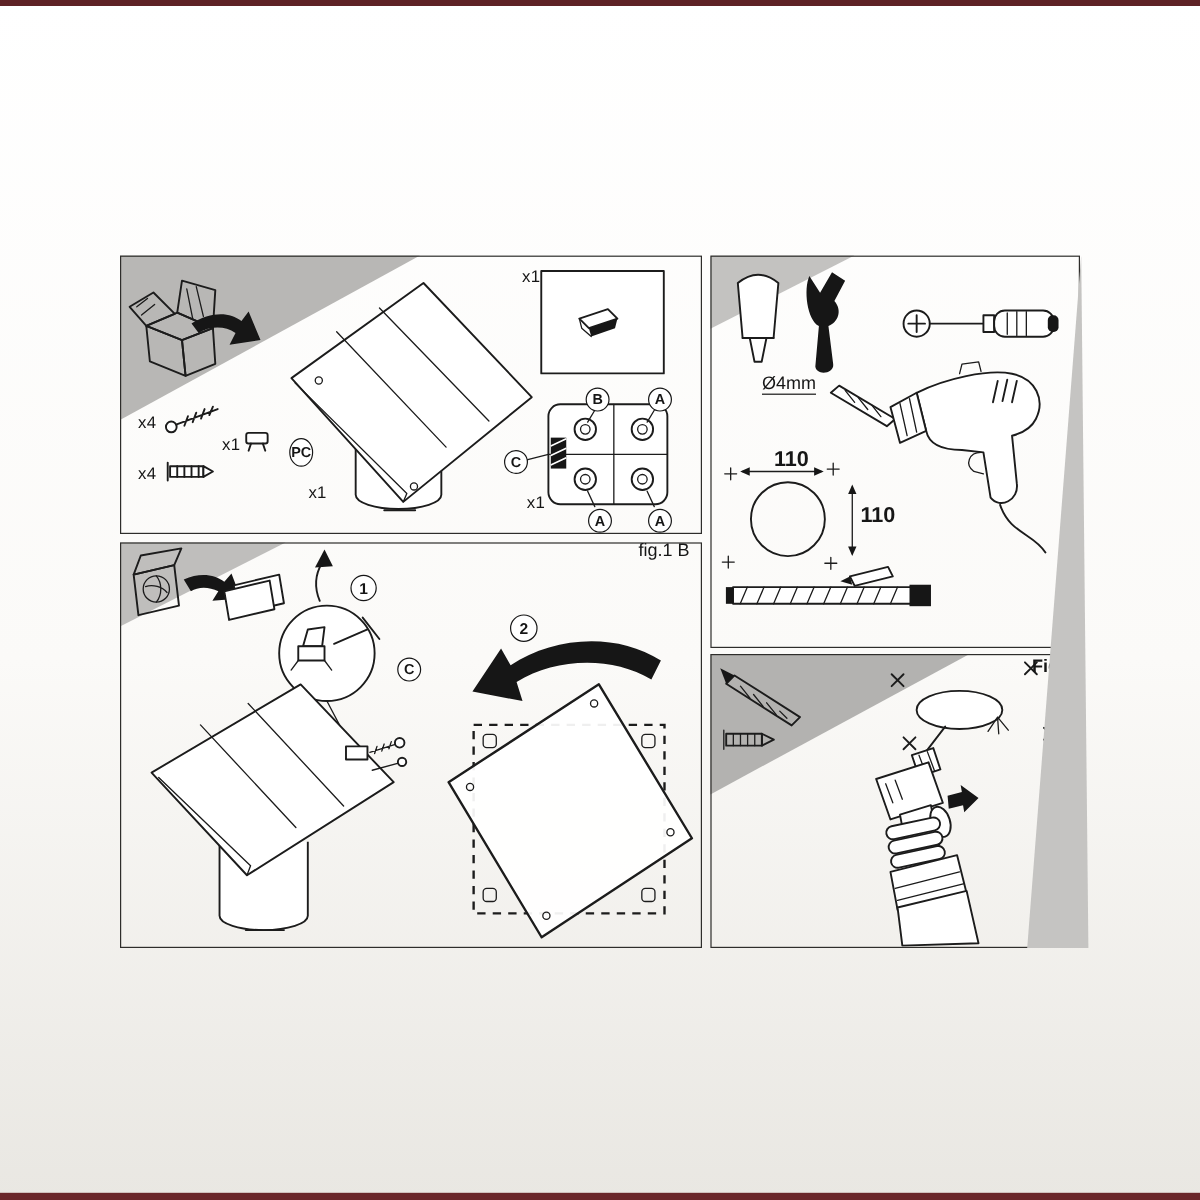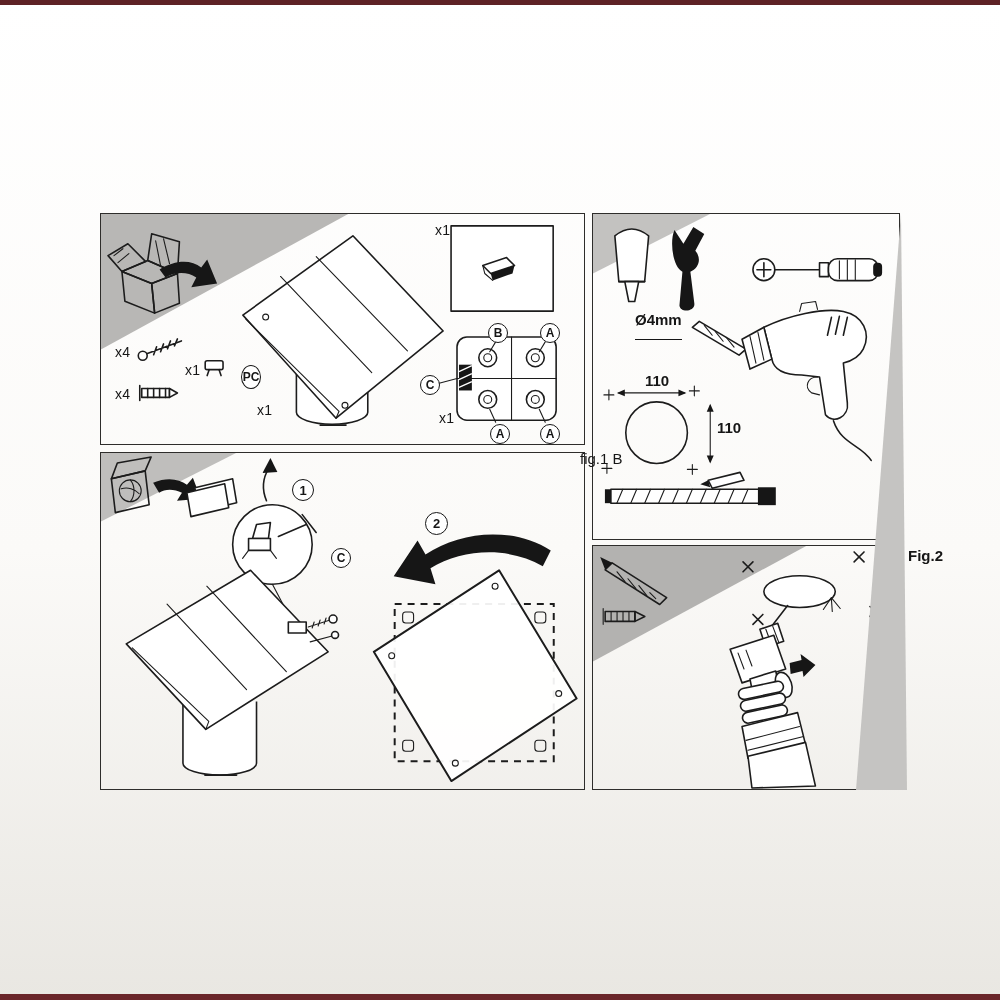--- a/index.html
+++ b/index.html
@@ -20,28 +20,28 @@
   #p4{left:592px;top:545px;width:308px;height:245px;}
   .panel svg{position:absolute;left:0;top:0;width:100%;height:100%;}
   
   .ln{stroke:#1c1c1c;stroke-width:1.6;fill:none;stroke-linecap:round;stroke-linejoin:round;}
   .lnf{stroke:#1c1c1c;stroke-width:1.6;fill:none;stroke-linejoin:round;}
   .fw{fill:#ffffff;stroke:#1c1c1c;stroke-width:1.6;stroke-linejoin:round;}
   .fb{fill:#161616;stroke:none;}
   .thn{stroke-width:1.1;}
   
   .lbl{position:absolute;font-weight:400;font-size:14px;line-height:1;z-index:4;letter-spacing:.2px;}
-  .dim{position:absolute;font-weight:700;font-size:15px;line-height:1;z-index:4;}
+  .dim{position:absolute;font-weight:700;font-size:18px;line-height:1;z-index:4;}
   .badge{position:absolute;box-sizing:border-box;width:20px;height:20px;border:1.7px solid #161616;
          border-radius:50%;background:#ffffff;display:flex;align-items:center;justify-content:center;
          font-weight:700;font-size:12px;z-index:4;}
-  .caption{position:absolute;font-size:15px;z-index:4;margin-left:48px;}
+  .caption{position:absolute;font-size:15px;z-index:4;}
   #cap-fig2{font-weight:700;}
-  #dia-label{position:absolute;font-weight:700;font-size:15px;border-bottom:1.7px solid #161616;
-             padding-bottom:11px;z-index:4;}
+  #dia-label{position:absolute;font-weight:400;font-size:15px;border-bottom:1.7px solid #161616;
+             padding-bottom:0;z-index:4;}
 </style>
 </head>
 <body>
 
 <div id="stage">
 
   <div class="edge-strip" id="strip-top"></div>
   <div class="edge-strip" id="strip-bottom"></div>
 
   <svg id="underlay" width="1000" height="1000">

